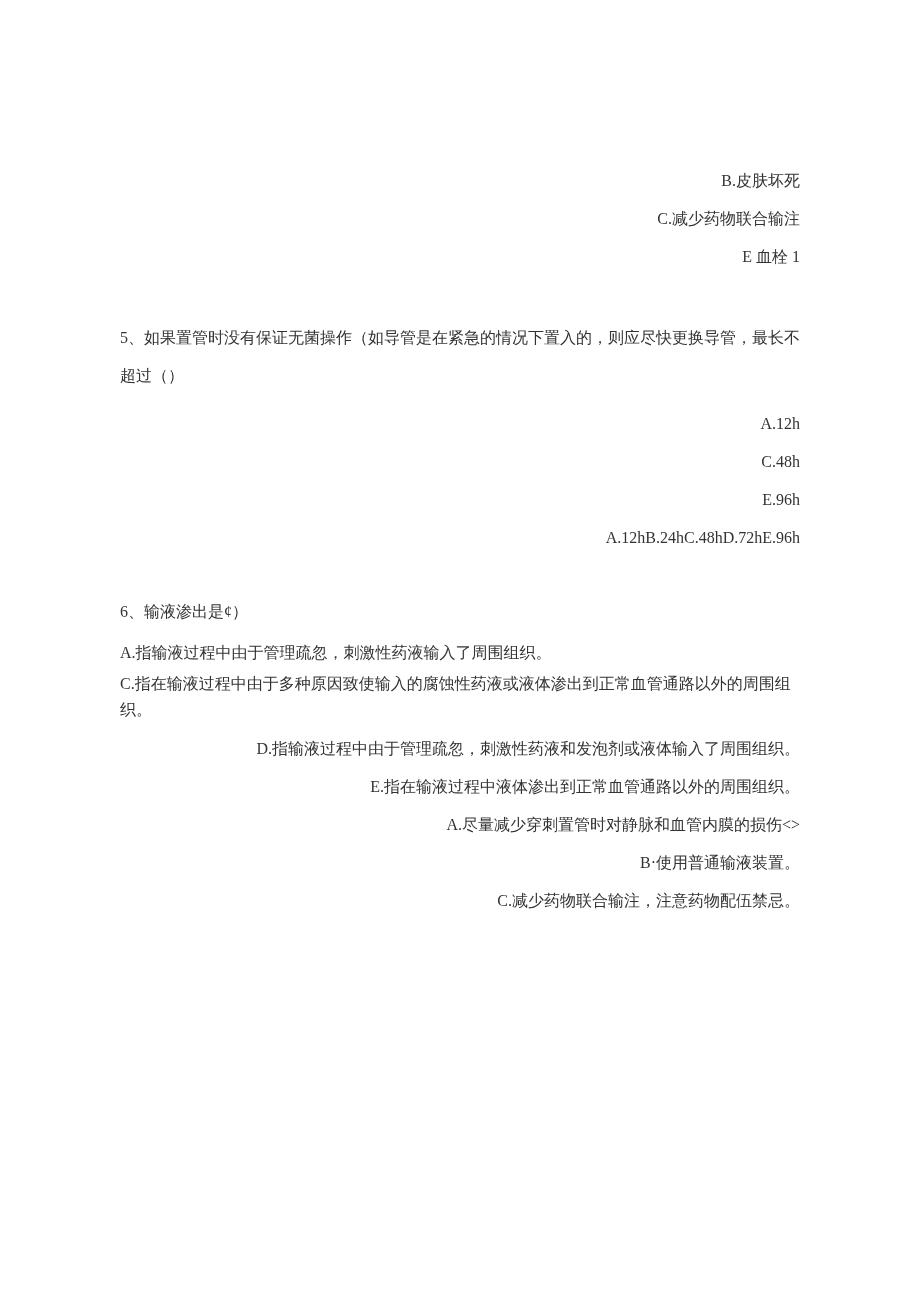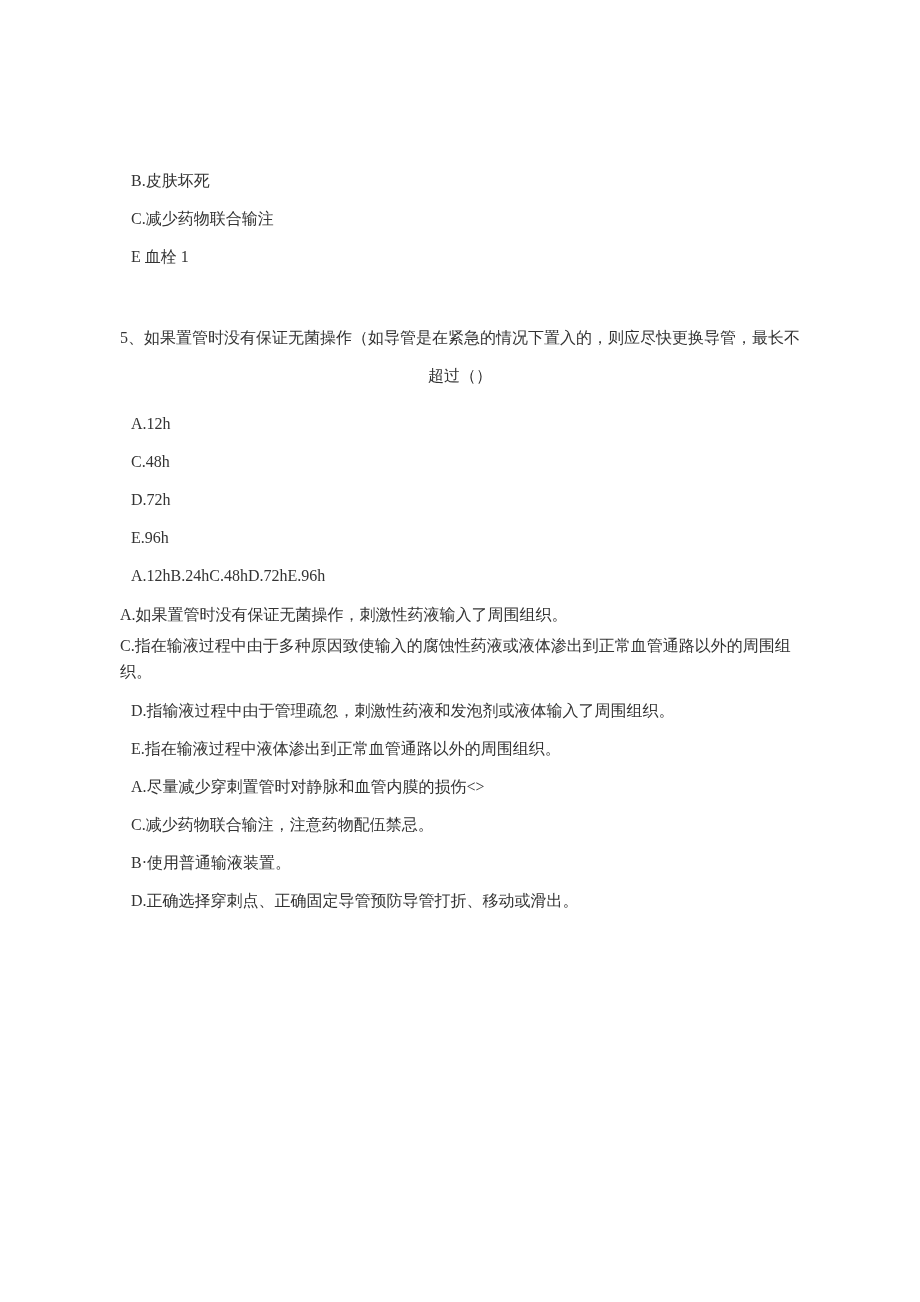--- a/index.html
+++ b/index.html
@@ -9,29 +9,29 @@
       font-family: "SimSun", "宋体", serif;
       width: 920px;
     }
     .page {
       padding: 155px 120px 80px 120px;
       color: #333;
       font-size: 16px;
       line-height: 1.5;
     }
     .option {
-      margin: 14px 11px;
+      margin: 14px 0;
       font-size: 16px;
       font-family: "Times New Roman", "SimSun", serif;
+      text-align: right;
     }
     .question {
       margin: 50px 0 16px 0;
       font-size: 16px;
       line-height: 2.4;
-      text-align: center;
     }
     .question-tight {
       margin: 50px 0 16px 0;
       font-size: 16px;
     }
     .option-block {
       margin: 6px 0;
       font-size: 16px;
       line-height: 1.6;
     }
@@ -48,27 +48,26 @@
 
 <div class="page">
 
   <div class="option">B.皮肤坏死</div>
   <div class="option">C.减少药物联合输注</div>
   <div class="option">E 血栓 1</div>
 
   <div class="question">5、如果置管时没有保证无菌操作（如导管是在紧急的情况下置入的，则应尽快更换导管，最长不超过（）</div>
   <div class="option">A.12h</div>
   <div class="option">C.48h</div>
-  <div class="option">D.72h</div>
   <div class="option">E.96h</div>
   <div class="option">A.12hB.24hC.48hD.72hE.96h</div>
 
-  <div class="option-block">A.如果置管时没有保证无菌操作，刺激性药液输入了周围组织。</div>
+  <div class="question-tight">6、输液渗出是¢）</div>
+  <div class="option-block">A.指输液过程中由于管理疏忽，刺激性药液输入了周围组织。</div>
   <div class="option-block">C.指在输液过程中由于多种原因致使输入的腐蚀性药液或液体渗出到正常血管通路以外的周围组织。</div>
   <div class="option">D.指输液过程中由于管理疏忽，刺激性药液和发泡剂或液体输入了周围组织。</div>
   <div class="option">E.指在输液过程中液体渗出到正常血管通路以外的周围组织。</div>
 
   <div class="option">A.尽量减少穿刺置管时对静脉和血管内膜的损伤&lt;&gt;</div>
+  <div class="option">B·使用普通输液装置。</div>
   <div class="option">C.减少药物联合输注，注意药物配伍禁忌。</div>
-  <div class="option">B·使用普通输液装置。</div>
-  <div class="option">D.正确选择穿刺点、正确固定导管预防导管打折、移动或滑出。</div>
 
 </div>
 
 </body></html>

